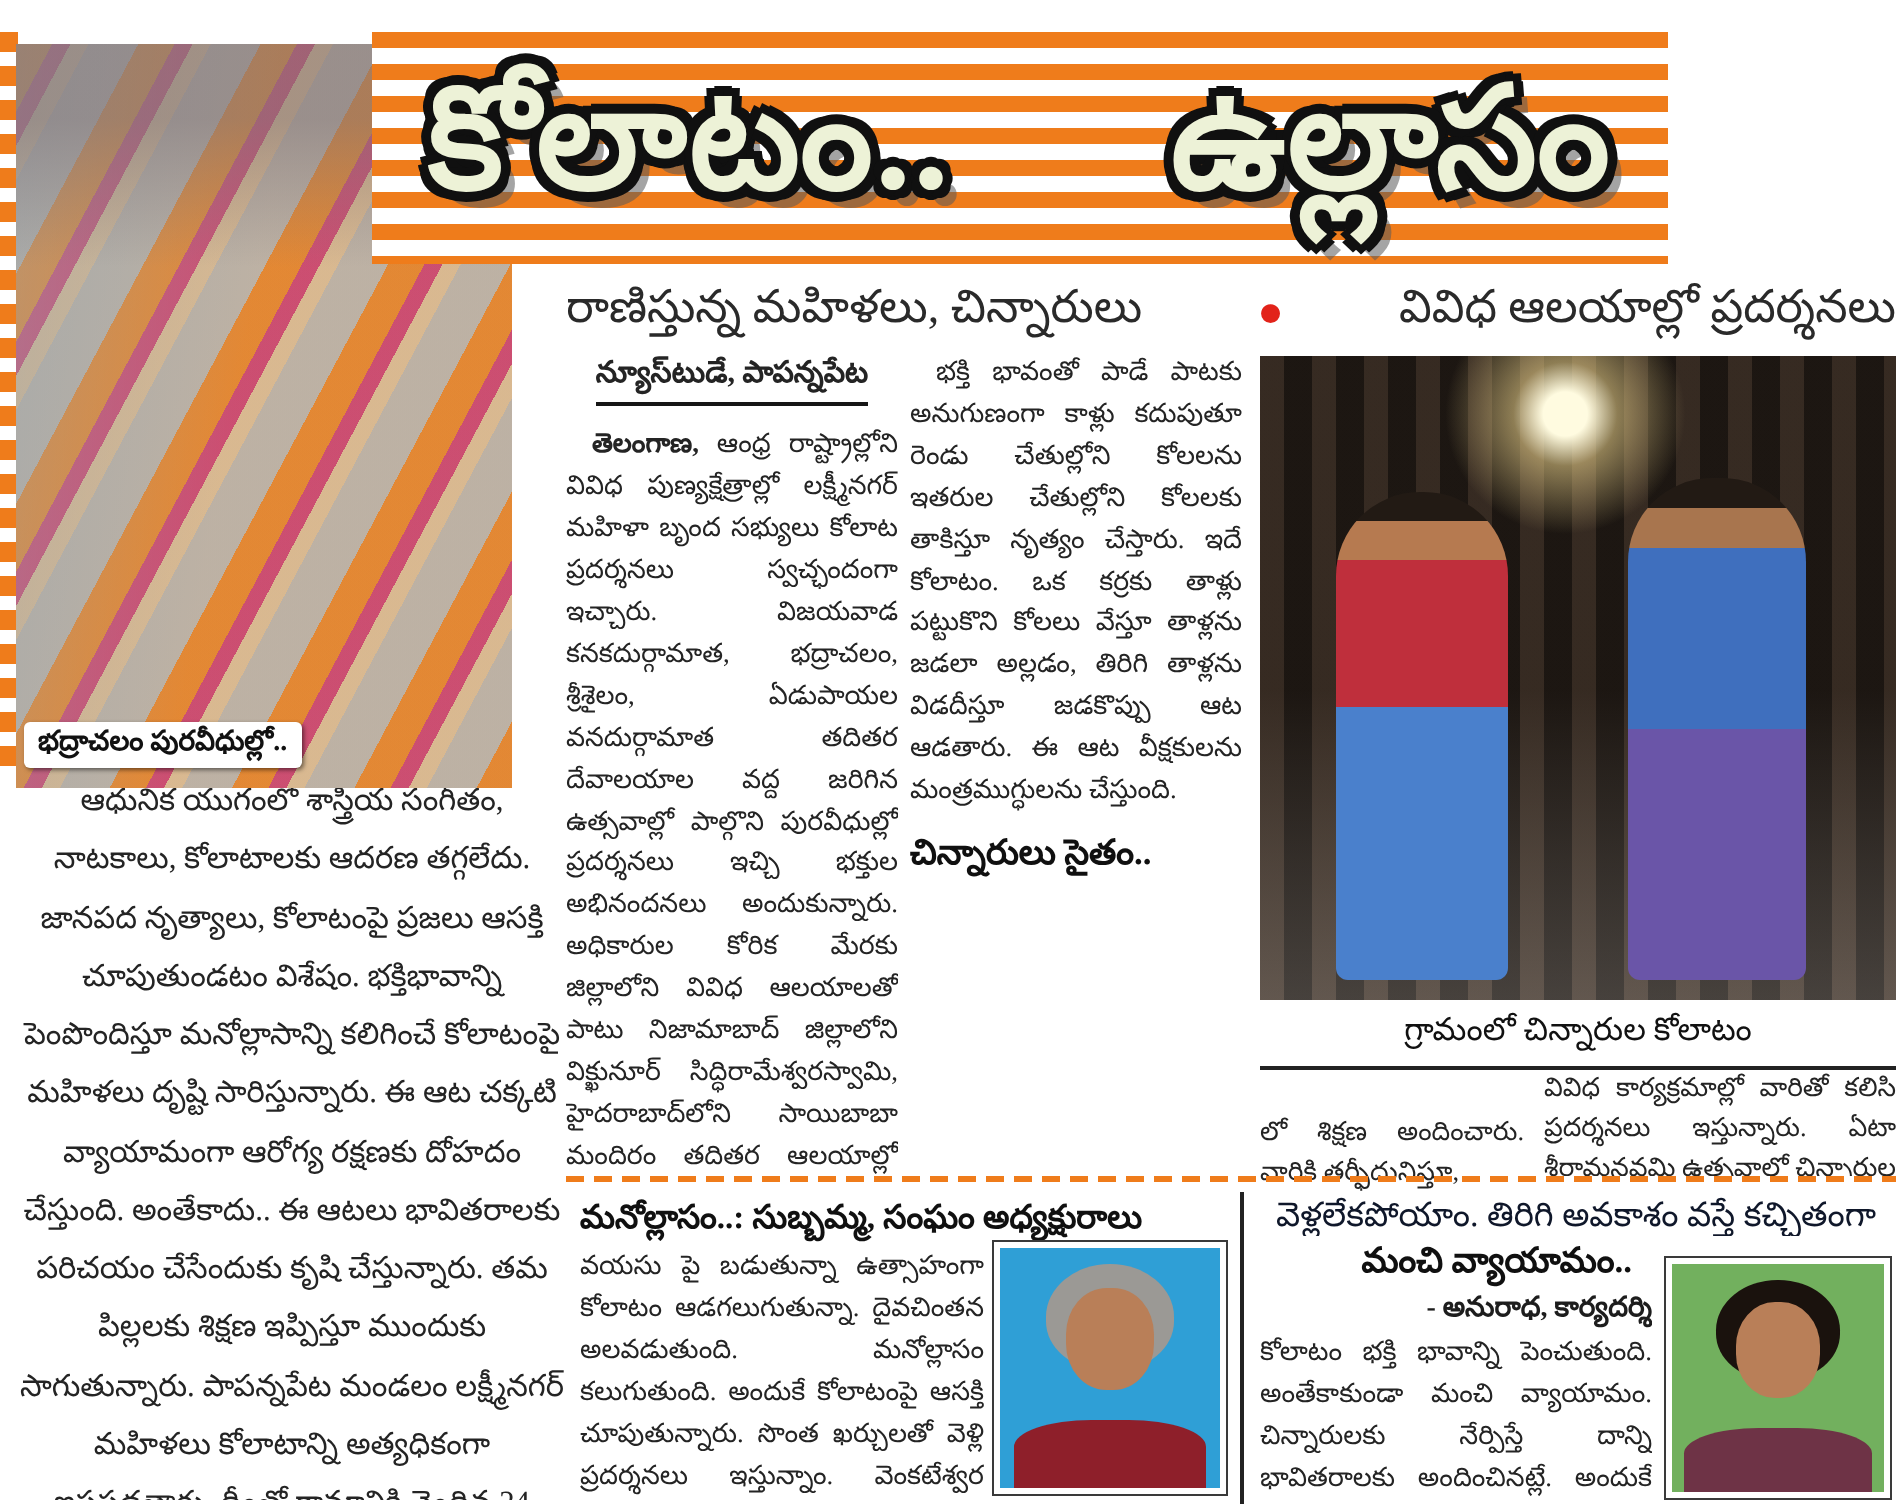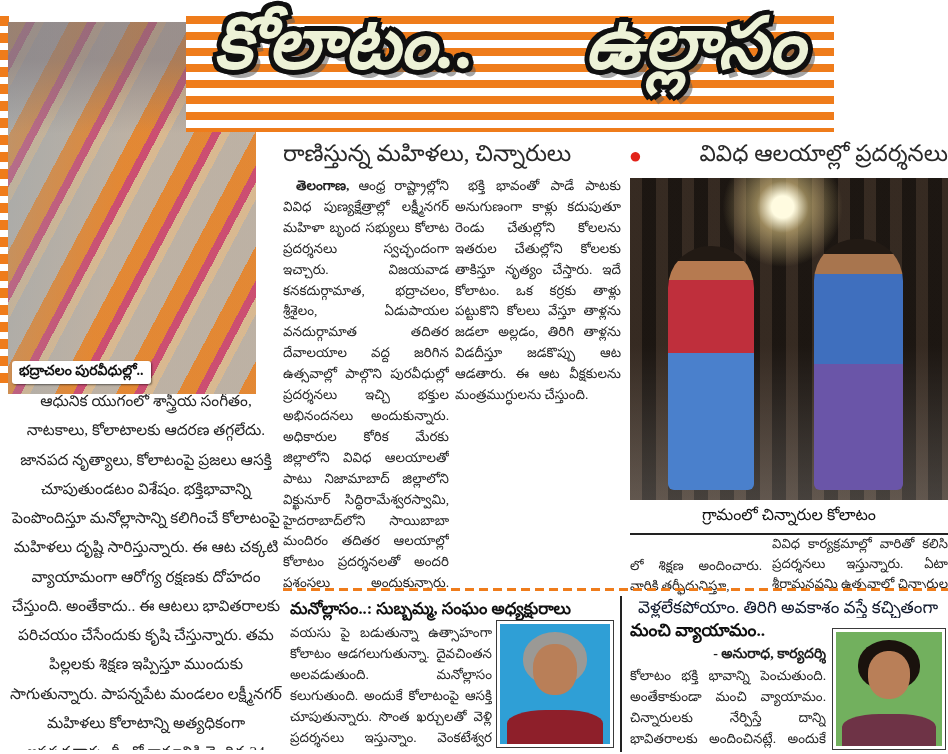--- a/index.html
+++ b/index.html
@@ -36,22 +36,22 @@
     background:#ffffff;border-radius:3px;
     font-weight:bold;font-size:14px;padding:2px 7px;color:#111;
     box-shadow:1px 1px 2px rgba(0,0,0,.5);
     white-space:nowrap;overflow:hidden;max-width:230px;
   }
 
   
   .banner{
     left:186px;top:8px;width:648px;height:124px;z-index:2;
     background:repeating-linear-gradient(180deg,#ffffff 0 8px,#ef7c1b 8px 16px);
-    display:flex;align-items:flex-start;justify-content:space-between;
-    padding:0 28px;box-sizing:border-box;font-style:italic;
+    display:flex;align-items:center;justify-content:space-between;
+    padding:0 28px;box-sizing:border-box;
   }
   .headline{
     font-size:72px;font-weight:bold;line-height:1;
     color:#edf2d7;letter-spacing:1px;white-space:nowrap;
     text-shadow:
       -4px -4px 0 #101010, 4px -4px 0 #101010,
       -4px 4px 0 #101010, 4px 4px 0 #101010,
       -5px 0 0 #101010, 5px 0 0 #101010,
       0 -5px 0 #101010, 0 5px 0 #101010,
       7px 8px 0 rgba(90,90,90,.55);
@@ -117,21 +117,21 @@
     left:283px;top:588px;width:665px;height:3px;
     background:repeating-linear-gradient(90deg,#ef7c1b 0 9px,rgba(0,0,0,0) 9px 14px);
   }
 
   
   .q-heading{font-weight:bold;font-size:16.5px;color:#101010;white-space:nowrap;overflow:hidden;}
   .quote1-heading{left:290px;top:599px;width:324px;}
   .quote1-body{left:290px;top:623px;width:202px;height:126px;overflow:hidden;}
   .vrule{left:620px;top:596px;height:156px;width:0;border-left:2px solid #222;}
   .quote2-lead{left:638px;top:598px;width:318px;height:20px;font-size:17px;overflow:hidden;color:#0f172a;}
-  .quote2-heading{left:630px;top:620px;width:200px;font-size:17.5px;}
+  .quote2-heading{left:616px;top:620px;width:200px;font-size:17.5px;text-align:right;}
   .quote2-byline{left:630px;top:646px;width:196px;text-align:right;font-weight:bold;font-size:14px;white-space:nowrap;overflow:hidden;}
   .quote2-body{left:630px;top:666px;width:196px;height:86px;overflow:hidden;}
 
   
   .pframe{background:#ffffff;border:1px solid #3a3a3a;padding:3px;box-sizing:border-box;}
   .pframe1{left:496px;top:620px;width:118px;height:128px;}
   .pframe2{left:832px;top:628px;width:114px;height:122px;}
   .pinner{position:relative;width:100%;height:100%;overflow:hidden;}
   .pinner1{background:#2f9fd6;}
   .pinner2{background:#72b05e;}
@@ -157,26 +157,30 @@
   <span class="headline">ఉల్లాసం</span>
 </div>
 
 <div class="abs subheadline">
   <span>రాణిస్తున్న మహిళలు, చిన్నారులు</span>
   <span class="dot">●</span>
   <span>వివిధ ఆలయాల్లో ప్రదర్శనలు</span>
 </div>
 
 <div class="abs col1 bodytext">
+  <div class="dateline-wrap">
+    <span class="dateline">న్యూస్‌టుడే, పాపన్నపేట</span>
+  </div>
   <p class="para"><b>తెలంగాణ,</b> <span>ఆంధ్ర రాష్ట్రాల్లోని వివిధ పుణ్యక్షేత్రాల్లో లక్ష్మీనగర్ మహిళా బృంద సభ్యులు కోలాట ప్రదర్శనలు స్వచ్ఛందంగా ఇచ్చారు. విజయవాడ కనకదుర్గామాత, భద్రాచలం, శ్రీశైలం, ఏడుపాయల వనదుర్గామాత తదితర దేవాలయాల వద్ద జరిగిన ఉత్సవాల్లో పాల్గొని పురవీధుల్లో ప్రదర్శనలు ఇచ్చి భక్తుల అభినందనలు అందుకున్నారు. అధికారుల కోరిక మేరకు జిల్లాలోని వివిధ ఆలయాలతో పాటు నిజామాబాద్ జిల్లాలోని విక్ఖునూర్ సిద్ధిరామేశ్వరస్వామి, హైదరాబాద్‌లోని సాయిబాబా మందిరం తదితర ఆలయాల్లో కోలాటం ప్రదర్శనలతో అందరి ప్రశంసలు అందుకున్నారు. దసరా, సంక్రాంతి, శ్రీరామ నవమి పర్వదినాలను పురస్కరించుకొని మహిళలు గ్రామంలో జరిగే ఉత్సవాల్లో కోలాటం, భజన కార్యక్రమాలు నిర్వహిస్తున్నారు.</span></p>
 
 </div>
 
 <div class="abs col2 bodytext">
   <p class="para">భక్తి భావంతో పాడే పాటకు అనుగుణంగా కాళ్లు కదుపుతూ రెండు చేతుల్లోని కోలలను ఇతరుల చేతుల్లోని కోలలకు తాకిస్తూ నృత్యం చేస్తారు. ఇదే కోలాటం. ఒక కర్రకు తాళ్లు పట్టుకొని కోలలు వేస్తూ తాళ్లను జడలా అల్లడం, తిరిగి తాళ్లను విడదీస్తూ జడకొప్పు ఆట ఆడతారు. ఈ ఆట వీక్షకులను మంత్రముగ్ధులను చేస్తుంది.</p>
+  <div class="subhead">చిన్నారులు సైతం..</div>
 </div>
 
 <div class="abs photo-children">
   <div class="girl girl-left"></div>
   <div class="girl girl-right"></div>
 </div>
 <div class="abs children-caption">గ్రామంలో చిన్నారుల కోలాటం</div>
 
 <div class="abs minicol minicol-a">లో శిక్షణ అందించారు. వారికి తర్ఫీదునిస్తూ,</div>
 <div class="abs minicol minicol-b">వివిధ కార్యక్రమాల్లో వారితో కలిసి ప్రదర్శనలు ఇస్తున్నారు. ఏటా శ్రీరామనవమి ఉత్సవాల్లో చిన్నారుల ప్రదర్శనలు తప్పనిసరి.</div>

